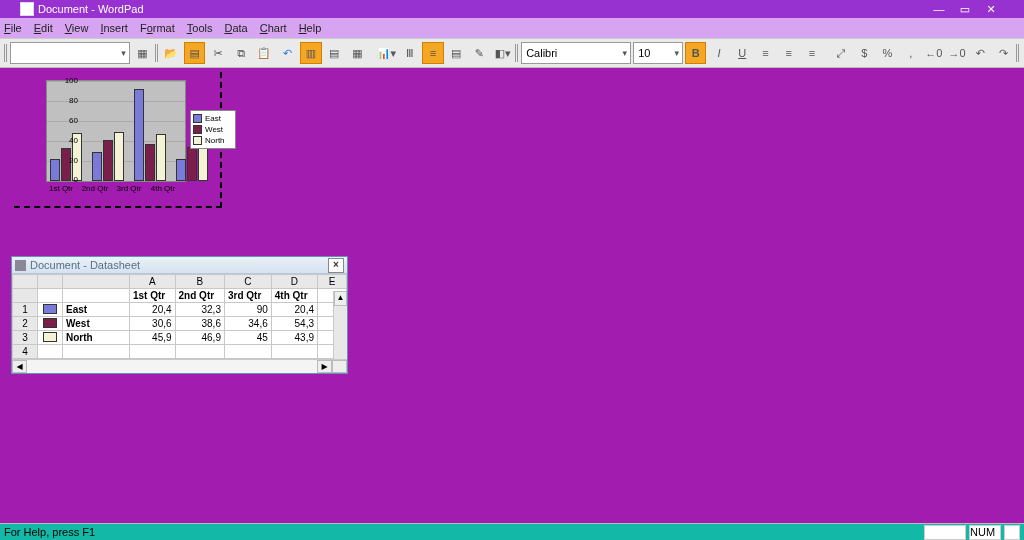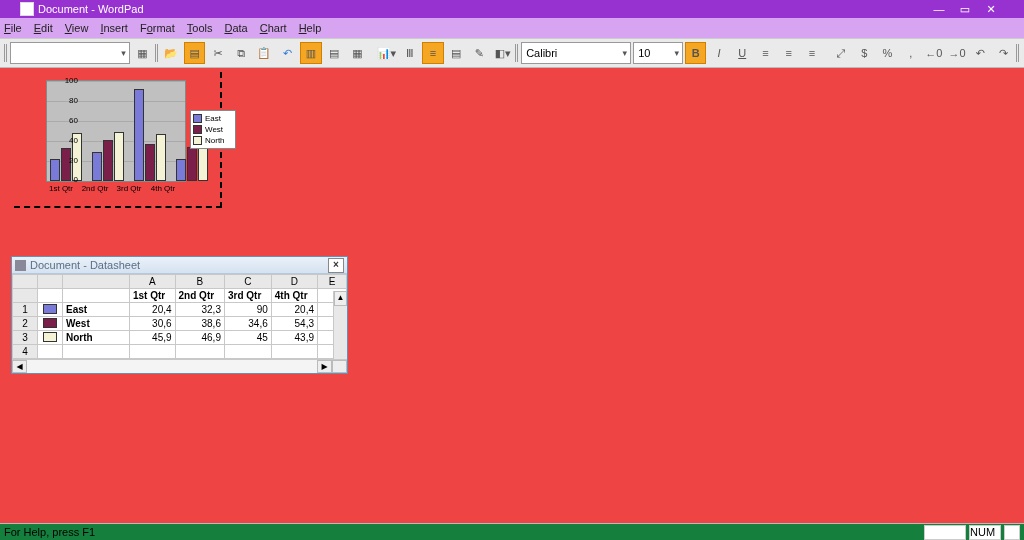--- a/index.html
+++ b/index.html
@@ -13,21 +13,21 @@
 .menubar span u{text-decoration:underline}
 .toolbar{background:#eaeaea;border-top:1px solid #ccc;border-bottom:1px solid #bbb;height:24px;display:flex;align-items:center;padding:2px 4px;gap:2px}
 .tbbtn{width:20px;height:20px;border:1px solid transparent;display:inline-flex;align-items:center;justify-content:center;font-size:11px;color:#555}
 .tbsel{height:20px;border:1px solid #999;background:#fff;padding:0 14px 0 4px;font-size:11px;display:inline-flex;align-items:center;position:relative;min-width:90px}
 .tbsel.small{min-width:30px}
 .tbsel::after{content:"▾";position:absolute;right:3px;color:#555;font-size:9px}
 .tbsep{width:4px}
 .tbgrip{width:4px;height:18px;background:repeating-linear-gradient(90deg,#999 0 1px,transparent 1px 2px)}
 .tbbtn.on{background:#f5a623;border-color:#d08000}
 .tbbtn.on2{background:#f5a623;border-color:#d08000}
-.canvas{position:relative;height:466px;background:#ef4444;overflow:hidden}
+.canvas{position:relative;height:466px;background:#a21caf;overflow:hidden}
 
 .chartobj{position:absolute;left:14px;top:4px;width:206px;height:134px;border-right:2px dashed #000;border-bottom:2px dashed #000}
 .chartplot{position:absolute;left:32px;top:8px;width:138px;height:100px;background:#c0c0c0;border:1px solid #888}
 .grid{position:absolute;left:0;right:0;border-top:1px solid #aaa}
 .ylab{position:absolute;right:142px;font-size:8px;text-align:right;width:20px}
 .bars{position:absolute;bottom:0;display:flex;gap:10px;left:3px}
 .bg{display:flex;gap:1px;align-items:flex-end}
 .bar{width:8px;border:1px solid #333}
 .bar.e{background:#7a7ad8}
 .bar.w{background:#7a1f4a}
@@ -47,21 +47,21 @@
 table.sheet th{background:#e8e8e8;text-align:center}
 table.sheet td.rowh{background:#e8e8e8;text-align:center;width:18px}
 table.sheet td.iconc{width:18px;text-align:center;padding:0}
 table.sheet td.num{text-align:right}
 .scrollx{height:13px;border-top:1px solid #c8c8c8;display:flex;background:#e8e8e8}
 .scrollx .arr{width:13px;border:1px solid #bbb;text-align:center;line-height:11px;font-size:8px;background:#eee}
 .scrollx .track{flex:1;background:#f4f4f4}
 .scrolly{position:absolute;right:0;top:17px;bottom:14px;width:13px;background:#e8e8e8;border-left:1px solid #c8c8c8}
 .scrolly .arr{height:13px;border:1px solid #bbb;text-align:center;line-height:11px;font-size:8px;background:#eee}
 
-.status{position:absolute;left:0;right:0;bottom:0;height:16px;border-top:1px solid #bbb;background:#15803d;display:flex;align-items:center;font-size:11px;padding:0 4px}
+.status{position:absolute;left:0;right:0;bottom:0;height:16px;border-top:1px solid #bbb;background:#14b8a6;display:flex;align-items:center;font-size:11px;padding:0 4px}
 .status .spacer{flex:1}
 .status .cell{border:1px solid #ccc;height:13px;min-width:30px;text-align:left;line-height:13px;margin-left:3px;background:#fff}
 </style>
 </head>
 <body>
 
 <div class="titlebar">
   <span class="app-icon"></span>
   <span class="title">Document - WordPad</span>
   <span class="spacer"></span>

